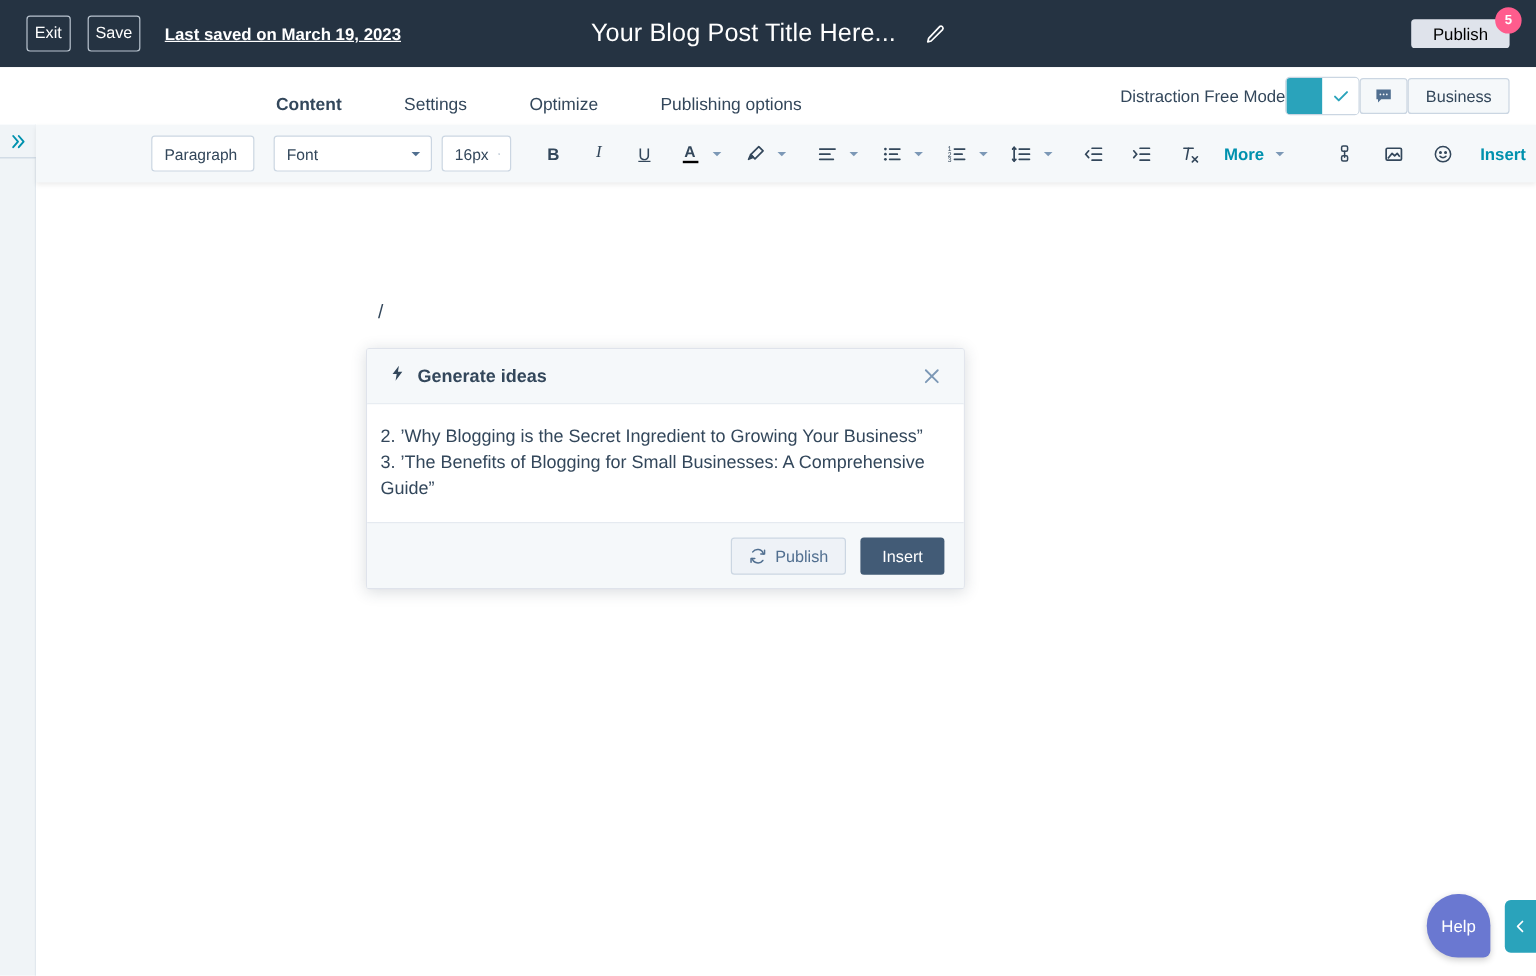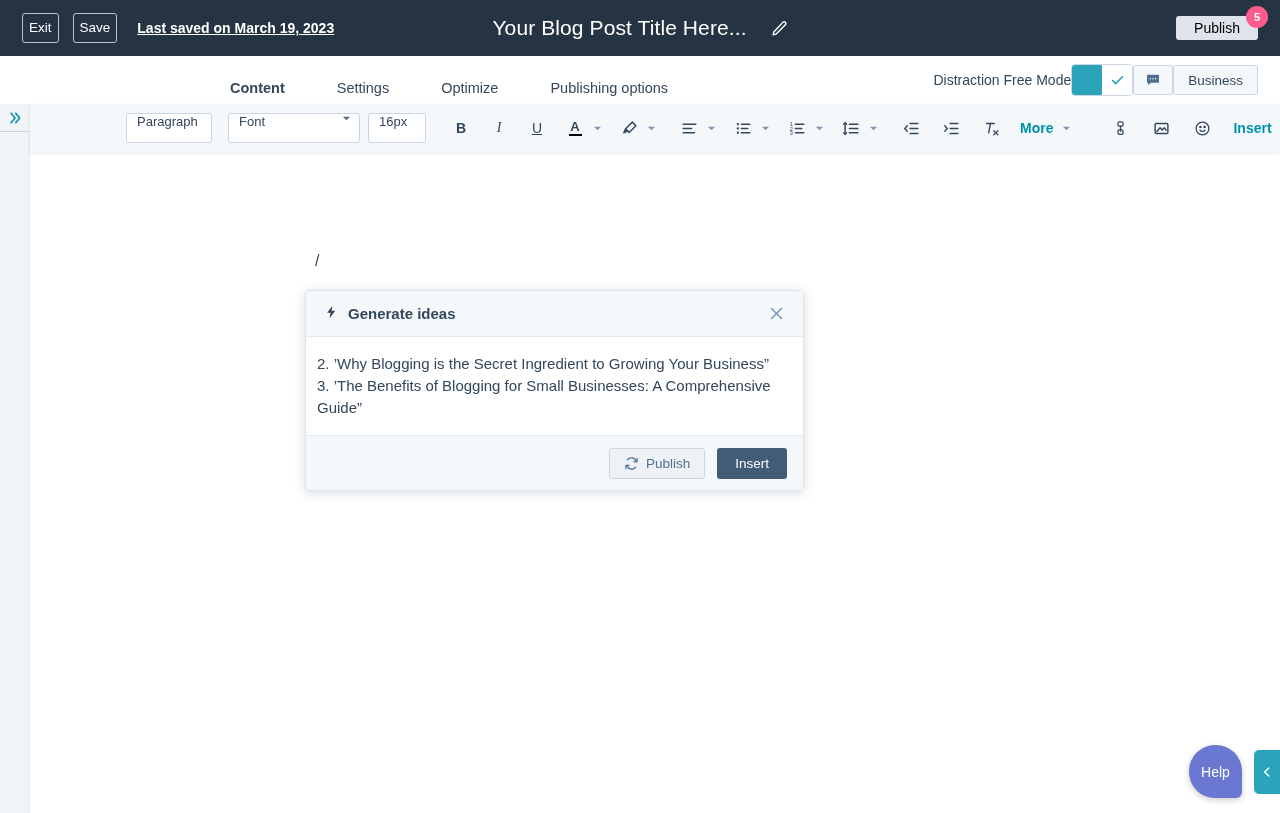--- a/index.html
+++ b/index.html
@@ -125,21 +125,21 @@
   .toolbar {
     position: absolute; left: 30px; top: 104px; width: 1250px; height: 48px;
     background: #f5f8fa;
     display: flex; align-items: center;
     box-shadow: 0 2px 4px rgba(0,0,0,.07);
     z-index: 5;
   }
   .tb-group { display: flex; align-items: center; }
   .sel {
     height: 30px; border: 1px solid #cbd6e2; border-radius: 3px;
-    background: #fff; display: flex; 
+    background: #fff; display: flex; align-items: center;
     justify-content: space-between; gap: 8px;
     padding: 0 8px 0 10px; font-size: 13px; color: #33475b; cursor: pointer;
   }
   .sep { width: 1px; height: 26px; background: #dce3eb; margin: 0 8px; }
   .tool {
     height: 30px; min-width: 26px; padding: 0 4px;
     display: flex; align-items: center; justify-content: center;
     color: #33475b; cursor: pointer; font-size: 14px;
   }
   .caret-t { width: 18px; display: flex; align-items: center; justify-content: center; cursor: pointer; }

